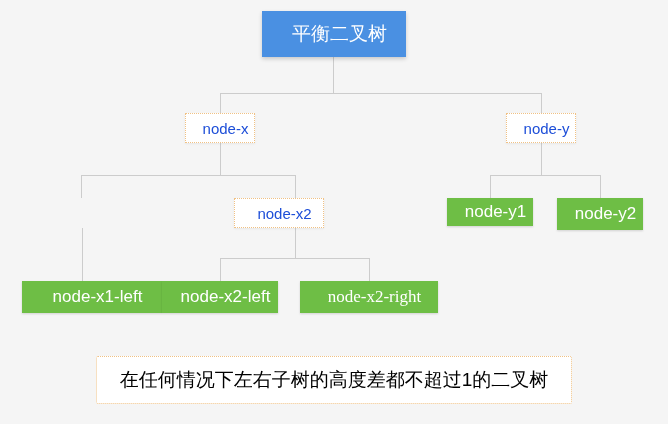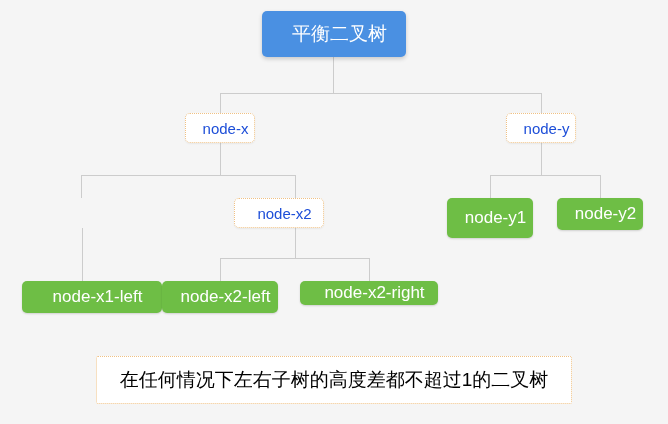--- a/index.html
+++ b/index.html
@@ -13,21 +13,21 @@
     width: 668px;
     height: 424px;
     background: #f5f5f5;
     overflow: hidden;
   }
   .node {
     position: absolute;
     display: flex;
     align-items: center;
     justify-content: center;
-    border-radius: 5px;
+    border-radius: 0;
     box-sizing: border-box;
     white-space: nowrap;
     padding-left: 11px;
   }
   .node-root {
     left: 262px; top: 11px; width: 144px; height: 46px;
     background: #4a90e2;
     color: #ffffff;
     font-size: 19px;
     box-shadow: 0 2px 4px rgba(0,0,0,0.18);
@@ -42,25 +42,25 @@
   .node-solid {
     background: #6ebe45;
     color: #ffffff;
     font-size: 17px;
     box-shadow: 0 1px 2px rgba(0,0,0,0.15);
   }
   .pos-node-x        { left: 185px; top: 113px; width: 70px;  height: 30px; }
   .pos-node-y        { left: 506px; top: 113px; width: 70px;  height: 30px; }
   .pos-node-x1       { left: 38px;  top: 198px; width: 87px;  height: 30px; }
   .pos-node-x2       { left: 234px; top: 198px; width: 90px;  height: 30px; }
-  .pos-node-y1       { left: 447px; top: 198px; width: 86px;  height: 40px; }
+  .pos-node-y1       { left: 447px; top: 198px; width: 86px;  height: 28px; }
   .pos-node-y2       { left: 557px; top: 198px; width: 86px;  height: 32px; }
   .pos-node-x1-left  { left: 22px;  top: 281px; width: 140px; height: 32px; }
   .pos-node-x2-left  { left: 162px; top: 281px; width: 116px; height: 32px; }
-  .pos-node-x2-right { left: 300px; top: 281px; width: 138px; height: 24px; }
+  .pos-node-x2-right { left: 300px; top: 281px; width: 138px; height: 32px; font-family: Liberation Serif, serif; }
   .caption {
     position: absolute;
     left: 96px; top: 356px; width: 476px; height: 48px;
     background: #ffffff;
     border: 1px dotted #f0c184;
     color: #000000;
     font-size: 19px;
     display: flex;
     align-items: center;
     justify-content: center;

